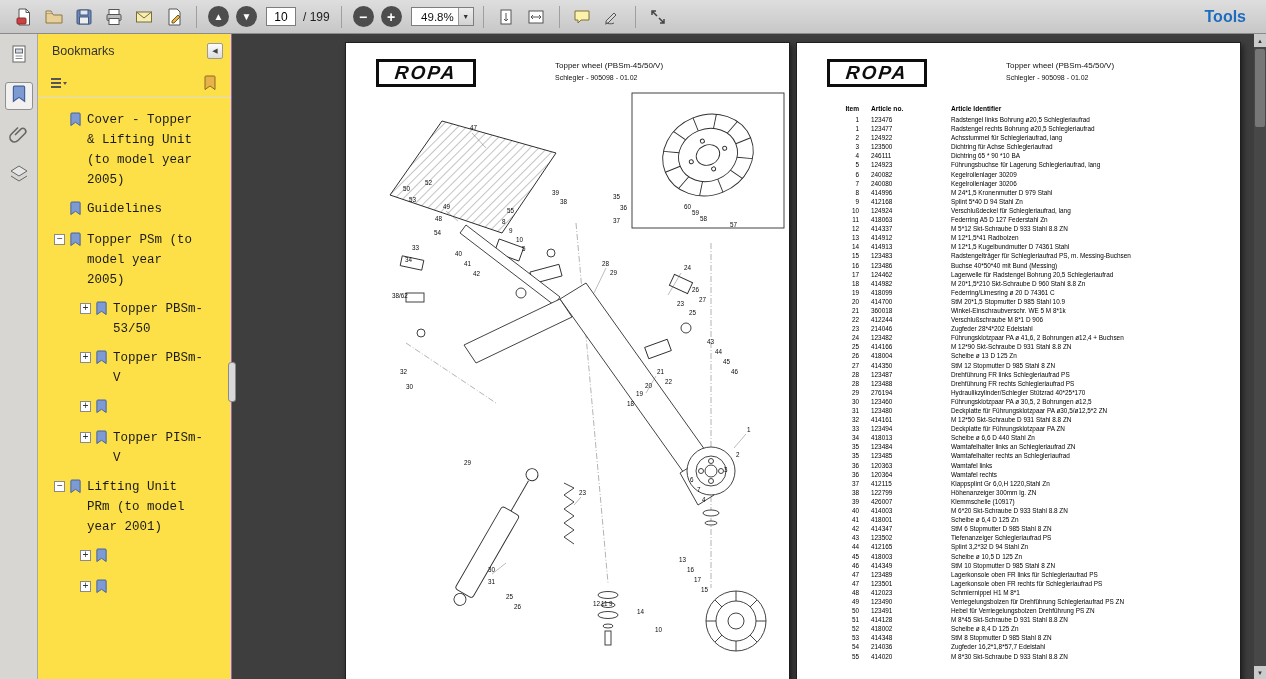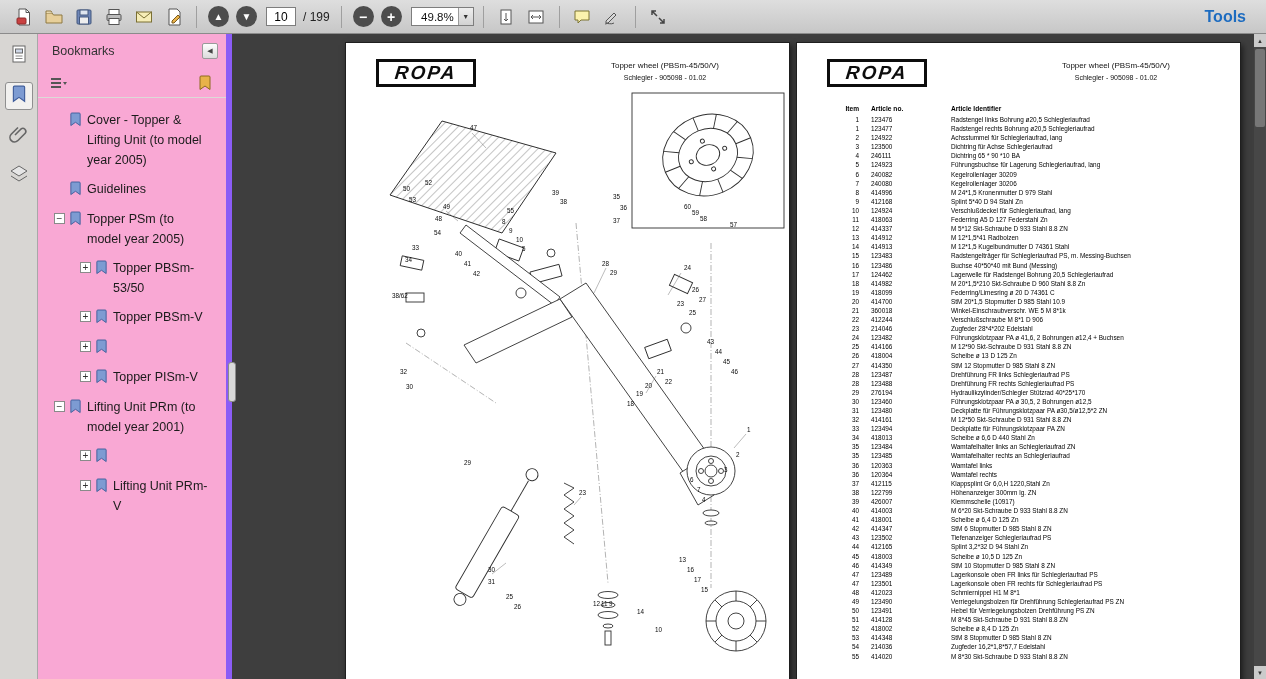--- a/index.html
+++ b/index.html
@@ -26,29 +26,29 @@
   .spacer{flex:1;}
   .tools-label{color:#1d6cc0;font-size:16px;font-weight:bold;margin-right:10px;}
 
   
   .nav-strip{position:absolute;left:0;top:34px;bottom:0;width:38px;background:#d8d6d3;
     border-right:1px solid #a8a8a8;z-index:30;display:flex;flex-direction:column;align-items:center;padding-top:8px;gap:12px;}
   .strip-btn{width:28px;height:28px;display:flex;align-items:center;justify-content:center;border-radius:3px;}
   .strip-btn.active{background:#f2f1ef;border:1px solid #8f8f8f;}
 
   
-  .bm-panel{position:absolute;left:38px;top:34px;bottom:0;width:194px;background:#f9a8d4;
-    border-right:6px solid #8b5cf6;z-index:30;}
+  .bm-panel{position:absolute;left:38px;top:34px;bottom:0;width:194px;background:#fde047;
+    border-right:1px solid #8b5cf6;z-index:30;}
   .bm-header{height:34px;display:flex;align-items:center;padding:0 8px 0 14px;}
   .bm-title{font-size:12.5px;color:#333;flex:1;}
   .bm-collapse{width:16px;height:16px;border:1px solid #9a9a9a;background:linear-gradient(#fdfdfd,#dcdcdc);
     display:flex;align-items:center;justify-content:center;font-size:7px;color:#444;border-radius:2px;}
   .bm-toolbar{height:30px;display:flex;align-items:center;padding:0 10px;border-bottom:1px solid #dcdad7;}
   .bm-tool{width:22px;height:20px;display:flex;align-items:center;justify-content:center;}
-  .bm-tree{padding:12px 4px 0 16px;}
+  .bm-tree{padding:12px 4px 0 16px;font-family:Liberation Mono, monospace;}
   .bm-row{display:flex;align-items:flex-start;margin-bottom:9px;}
   .bm-row.child{margin-left:26px;}
   .bm-exp{width:11px;height:11px;flex:none;border:1px solid #8a8a8a;background:#fff;color:#333;
     font-size:10px;line-height:9px;text-align:center;margin-top:4px;}
   .bm-exp.none{visibility:hidden;}
   .bm-flag{flex:none;margin:2px 0 0 4px;}
   .bm-label{padding-left:5px;font-size:12.5px;line-height:20px;color:#1b1b1b;}
   .bm-row.top .bm-label{max-width:124px;}
   .bm-row.child .bm-label{max-width:100px;}
   .splitter{position:absolute;left:228px;top:362px;width:8px;height:40px;background:#d9d9d9;
@@ -57,21 +57,21 @@
   
   .doc-area{position:absolute;left:233px;top:34px;right:12px;bottom:0;background:#3e3e3e;overflow:hidden;z-index:10;}
   .page{position:absolute;top:8px;width:445px;height:720px;background:#fff;
     border:1px solid #1f1f1f;box-shadow:2px 3px 6px rgba(0,0,0,.55);}
   .page.left{left:112px;}
   .page.right{left:563px;}
   .brand{position:absolute;top:16px;left:30px;width:100px;height:28px;border:3px solid #0d0d0d;
     display:flex;align-items:center;justify-content:center;}
   .brand span{font-weight:bold;font-style:italic;font-size:19px;letter-spacing:2px;color:#0d0d0d;
     transform:skewX(-6deg);font-family:"Liberation Sans",sans-serif;}
-  .pg-head{position:absolute;top:18px;right:14px;width:220px;text-align:center;color:#111;}
+  .pg-head{position:absolute;top:18px;right:14px;width:220px;color:#111;}
   .pg-title{font-size:8px;}
   .pg-sub{font-size:7px;margin-top:4px;}
 
   
   .parts{position:absolute;top:62px;left:36px;right:10px;border-collapse:collapse;}
   .parts th{font-size:6.6px;font-weight:bold;text-align:left;padding:0 0 3px 0;color:#000;}
   .parts th.c-item{text-align:right;width:26px;}
   .parts th.c-no{width:92px;padding-left:12px;}
   .parts td{font-size:6.4px;line-height:9.1px;color:#000;white-space:nowrap;padding:0;}
   .parts td.c-item{text-align:right;}
@@ -331,21 +331,20 @@
         <span class="bm-exp">+</span>
         <span class="bm-flag"><svg width="13" height="15" viewBox="0 0 14 16">
             <path d="M3 1h8c.6 0 1 .4 1 1v12.5L7 11l-5 3.5V2c0-.6.4-1 1-1z" fill="#7d9bd2" stroke="#3f5d9b"></path>
           </svg></span>
       </div>
       <div class="bm-row child">
         <span class="bm-exp">+</span>
         <span class="bm-flag"><svg width="13" height="15" viewBox="0 0 14 16">
             <path d="M3 1h8c.6 0 1 .4 1 1v12.5L7 11l-5 3.5V2c0-.6.4-1 1-1z" fill="#7d9bd2" stroke="#3f5d9b"></path>
           </svg></span>
-        <span class="bm-label">Lifting Unit PRm-V</span>
       </div>
     </div>
 </div>
 <div class="splitter"></div>
 
 <div class="doc-area">
 
   <div class="page left">
     <svg class="diagram" viewBox="0 0 444 625">
 

